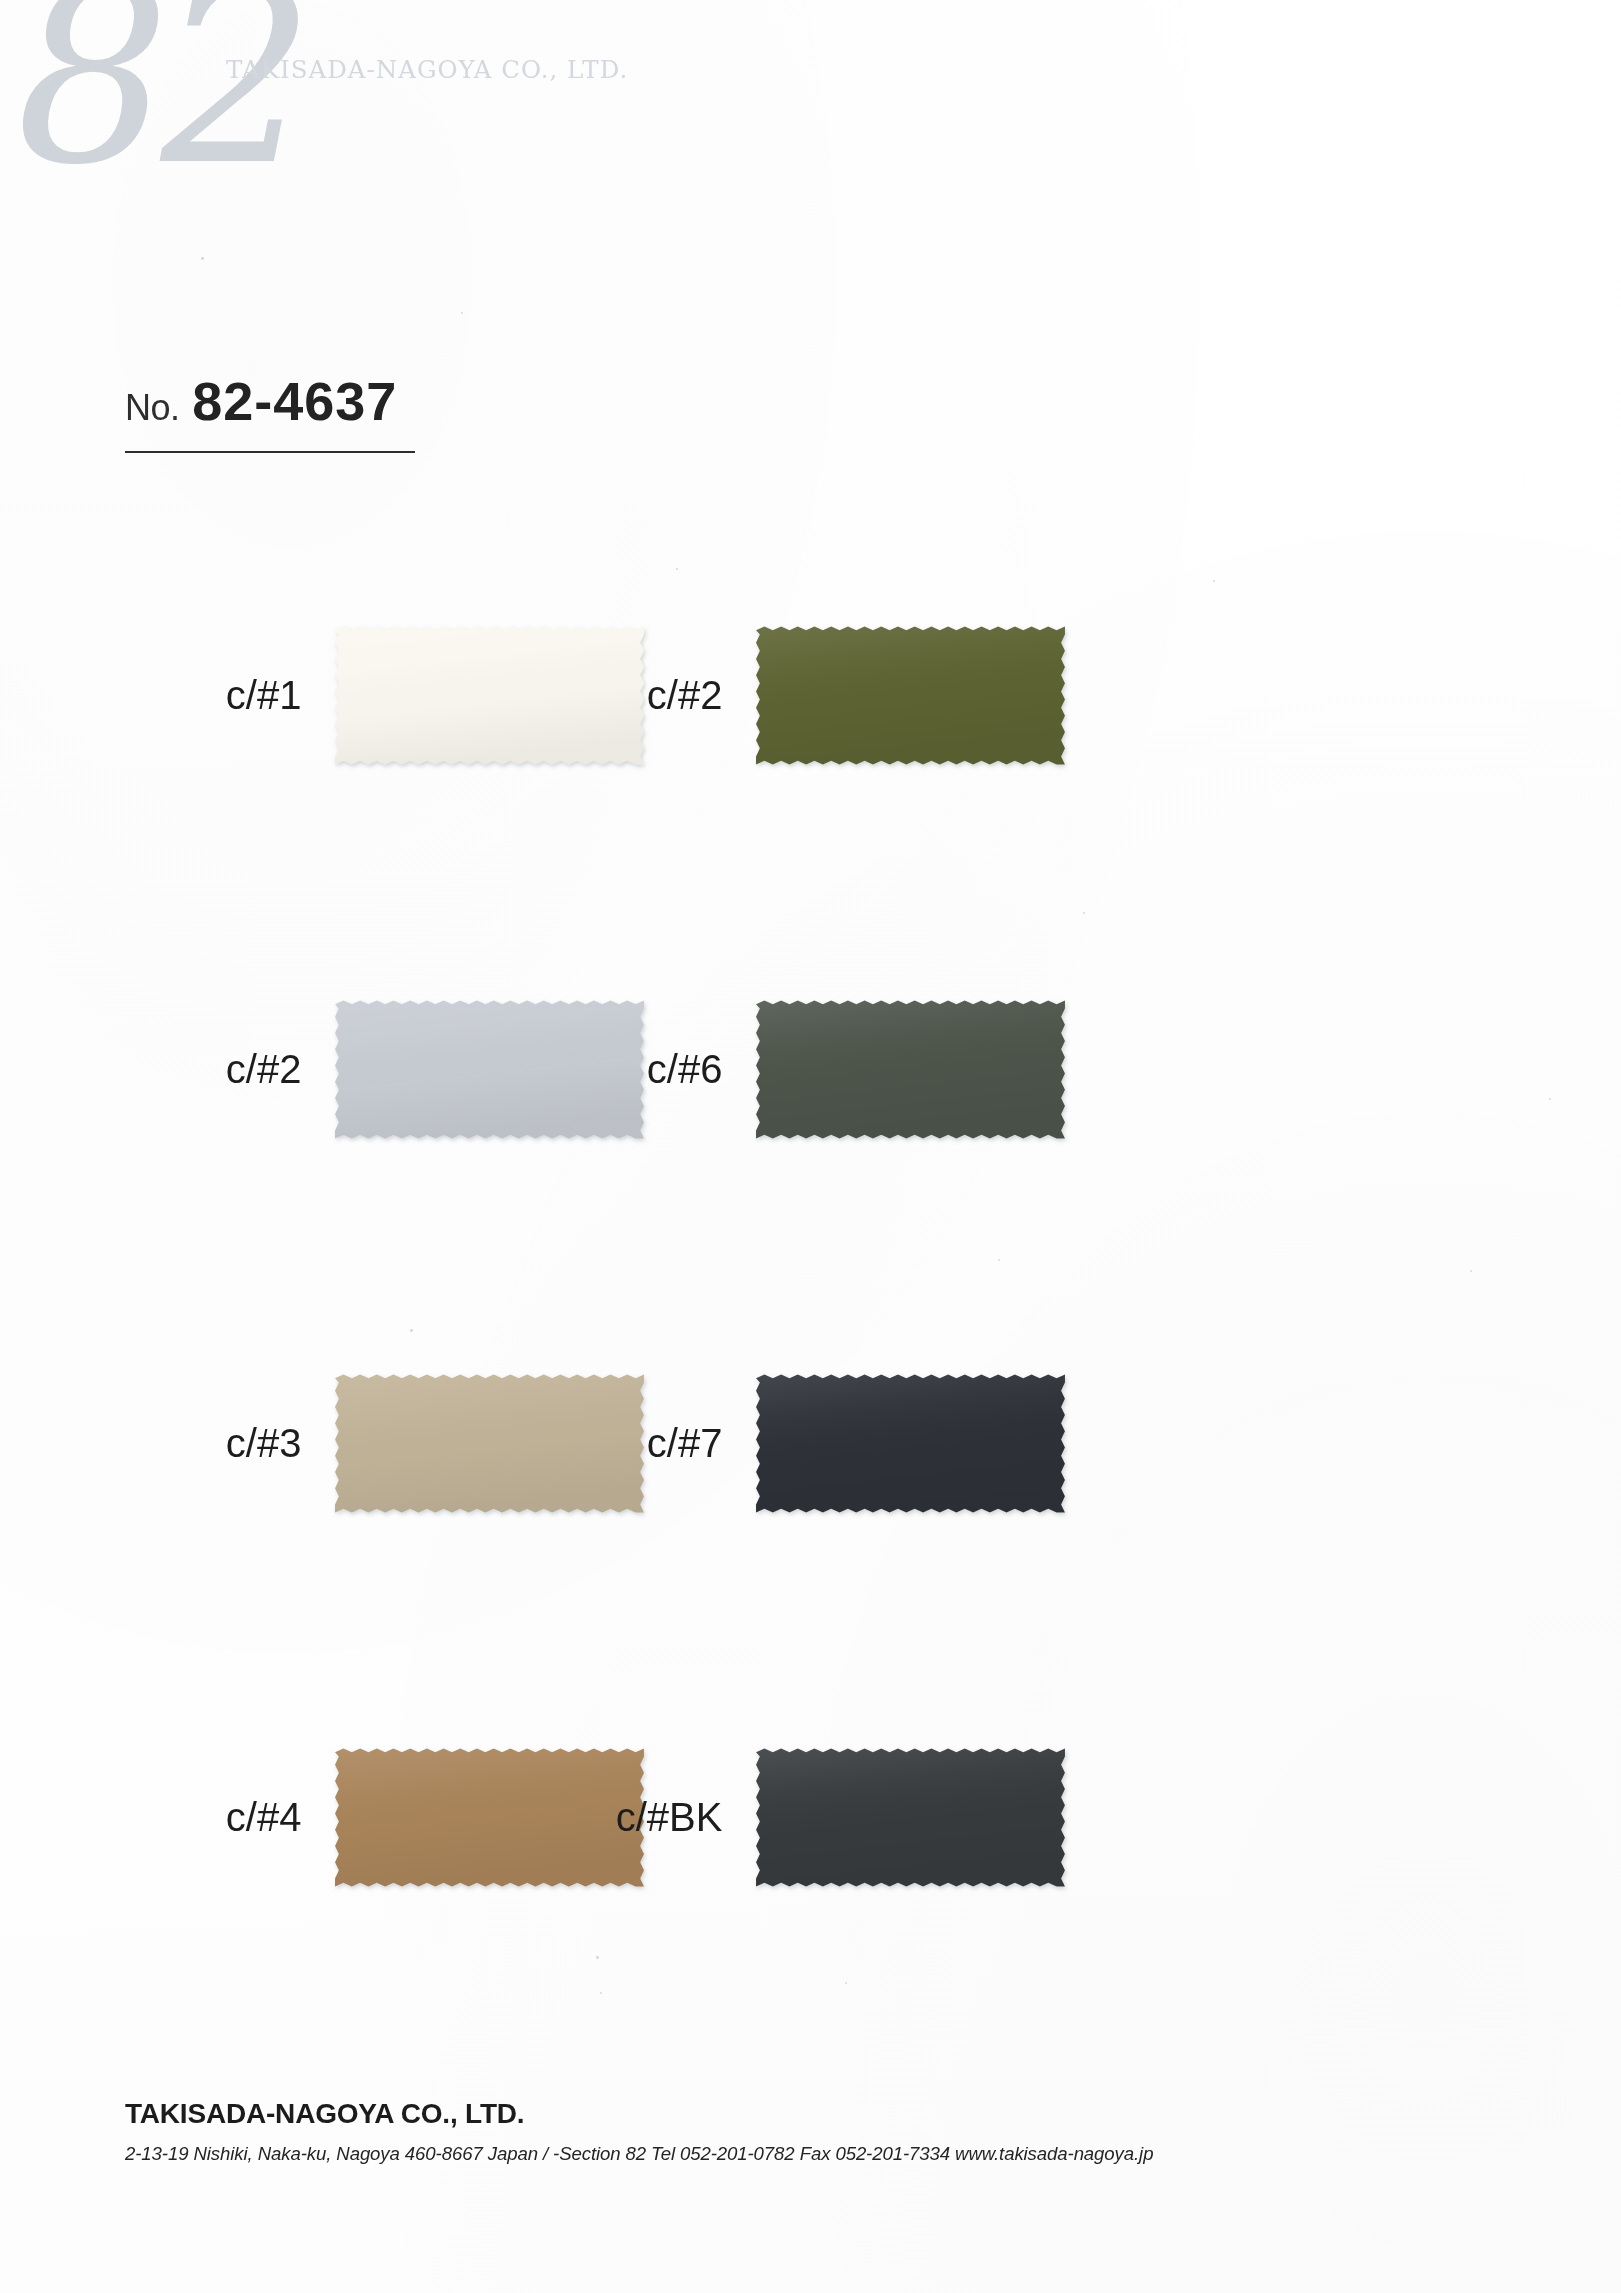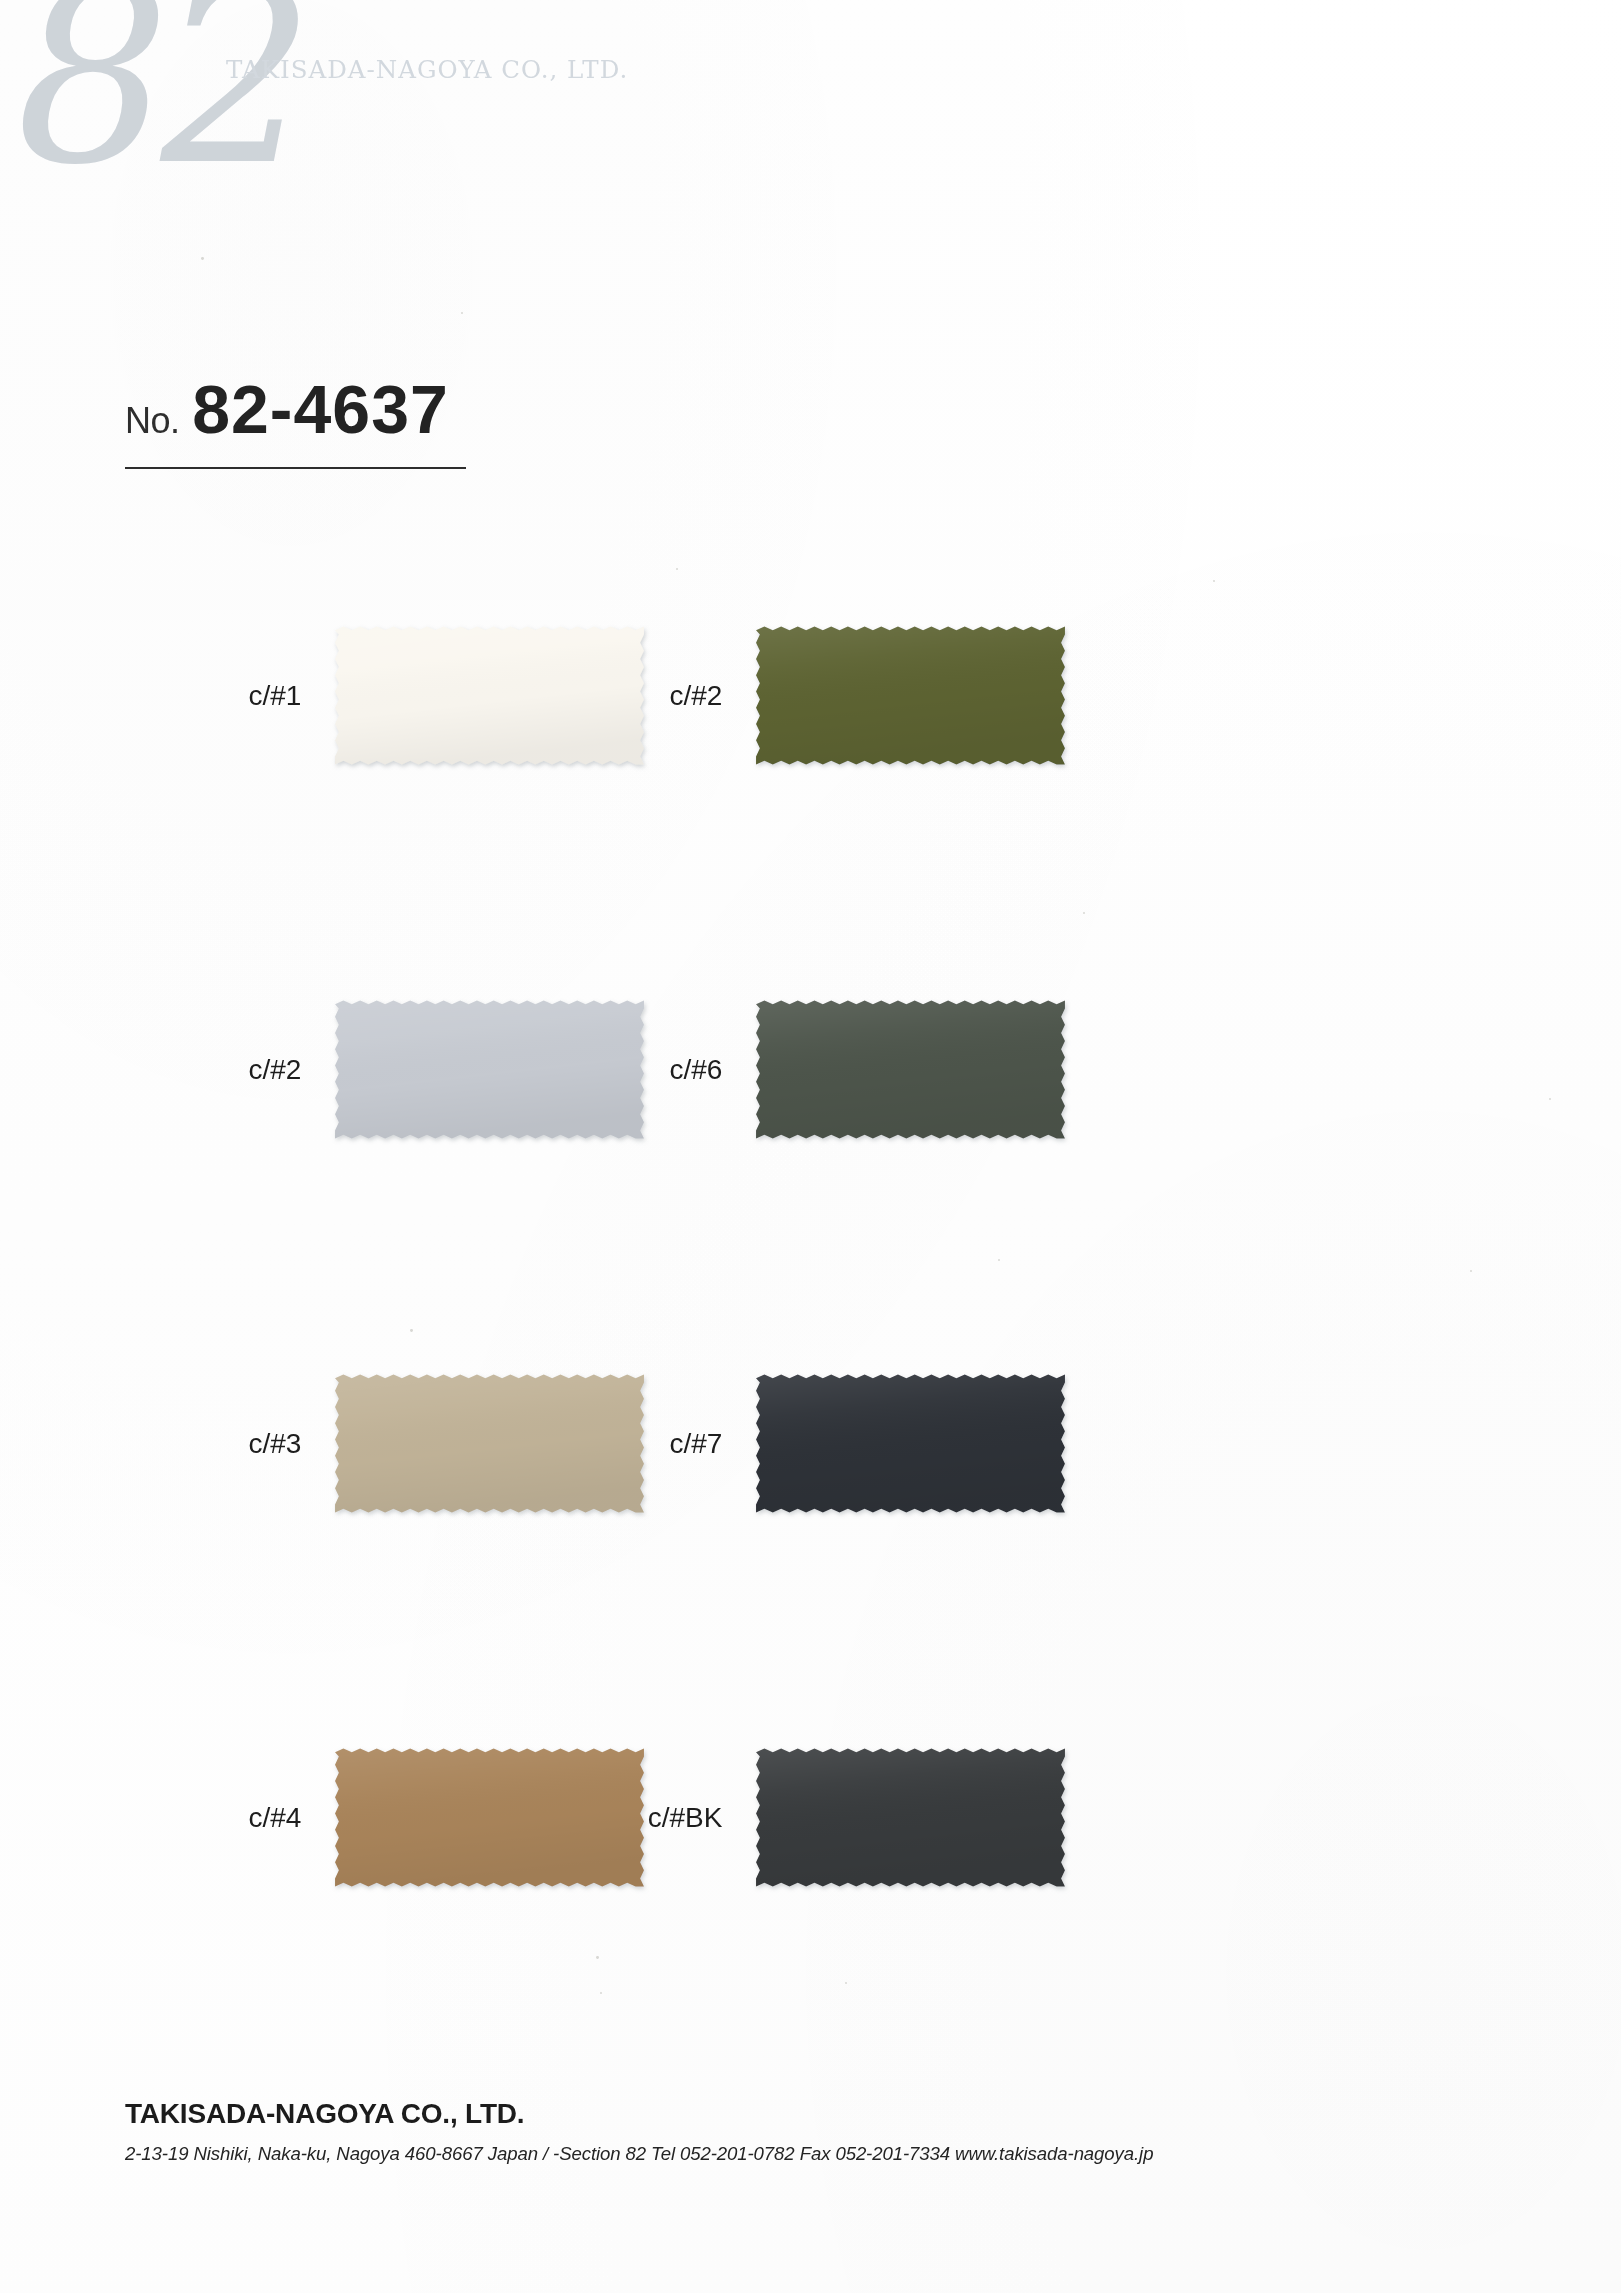--- a/index.html
+++ b/index.html
@@ -71,21 +71,21 @@
     padding-bottom: 19px;
     padding-right: 17.6px;
   }
   .product-no .pn-prefix {
     font-size: 36px;
     font-weight: 400;
     color: #2e2e2e;
     letter-spacing: -0.5px;
   }
   .product-no .pn-code {
-    font-size: 68px;
+    font-size: 54px;
     font-weight: 700;
     color: #232323;
     letter-spacing: 1px;
     margin-left: 12.7px;
   }
 
   
   .swatch-grid {
     position: absolute;
     left: 0;
@@ -102,21 +102,21 @@
     position: absolute;
     top: 0;
     display: flex;
     align-items: center;
     height: 235px;
   }
   .swatch-cell.col-left  { left: 147px; }
   .swatch-cell.col-right { left: 568px; }
 
   .swatch-label {
-    font-size: 28px;
+    font-size: 40px;
     font-weight: 400;
     color: #1d1d1d;
     letter-spacing: 0px;
     white-space: nowrap;
     width: 176px;
     text-align: right;
     padding-right: 21.6px;
     box-sizing: border-box;
   }
 

